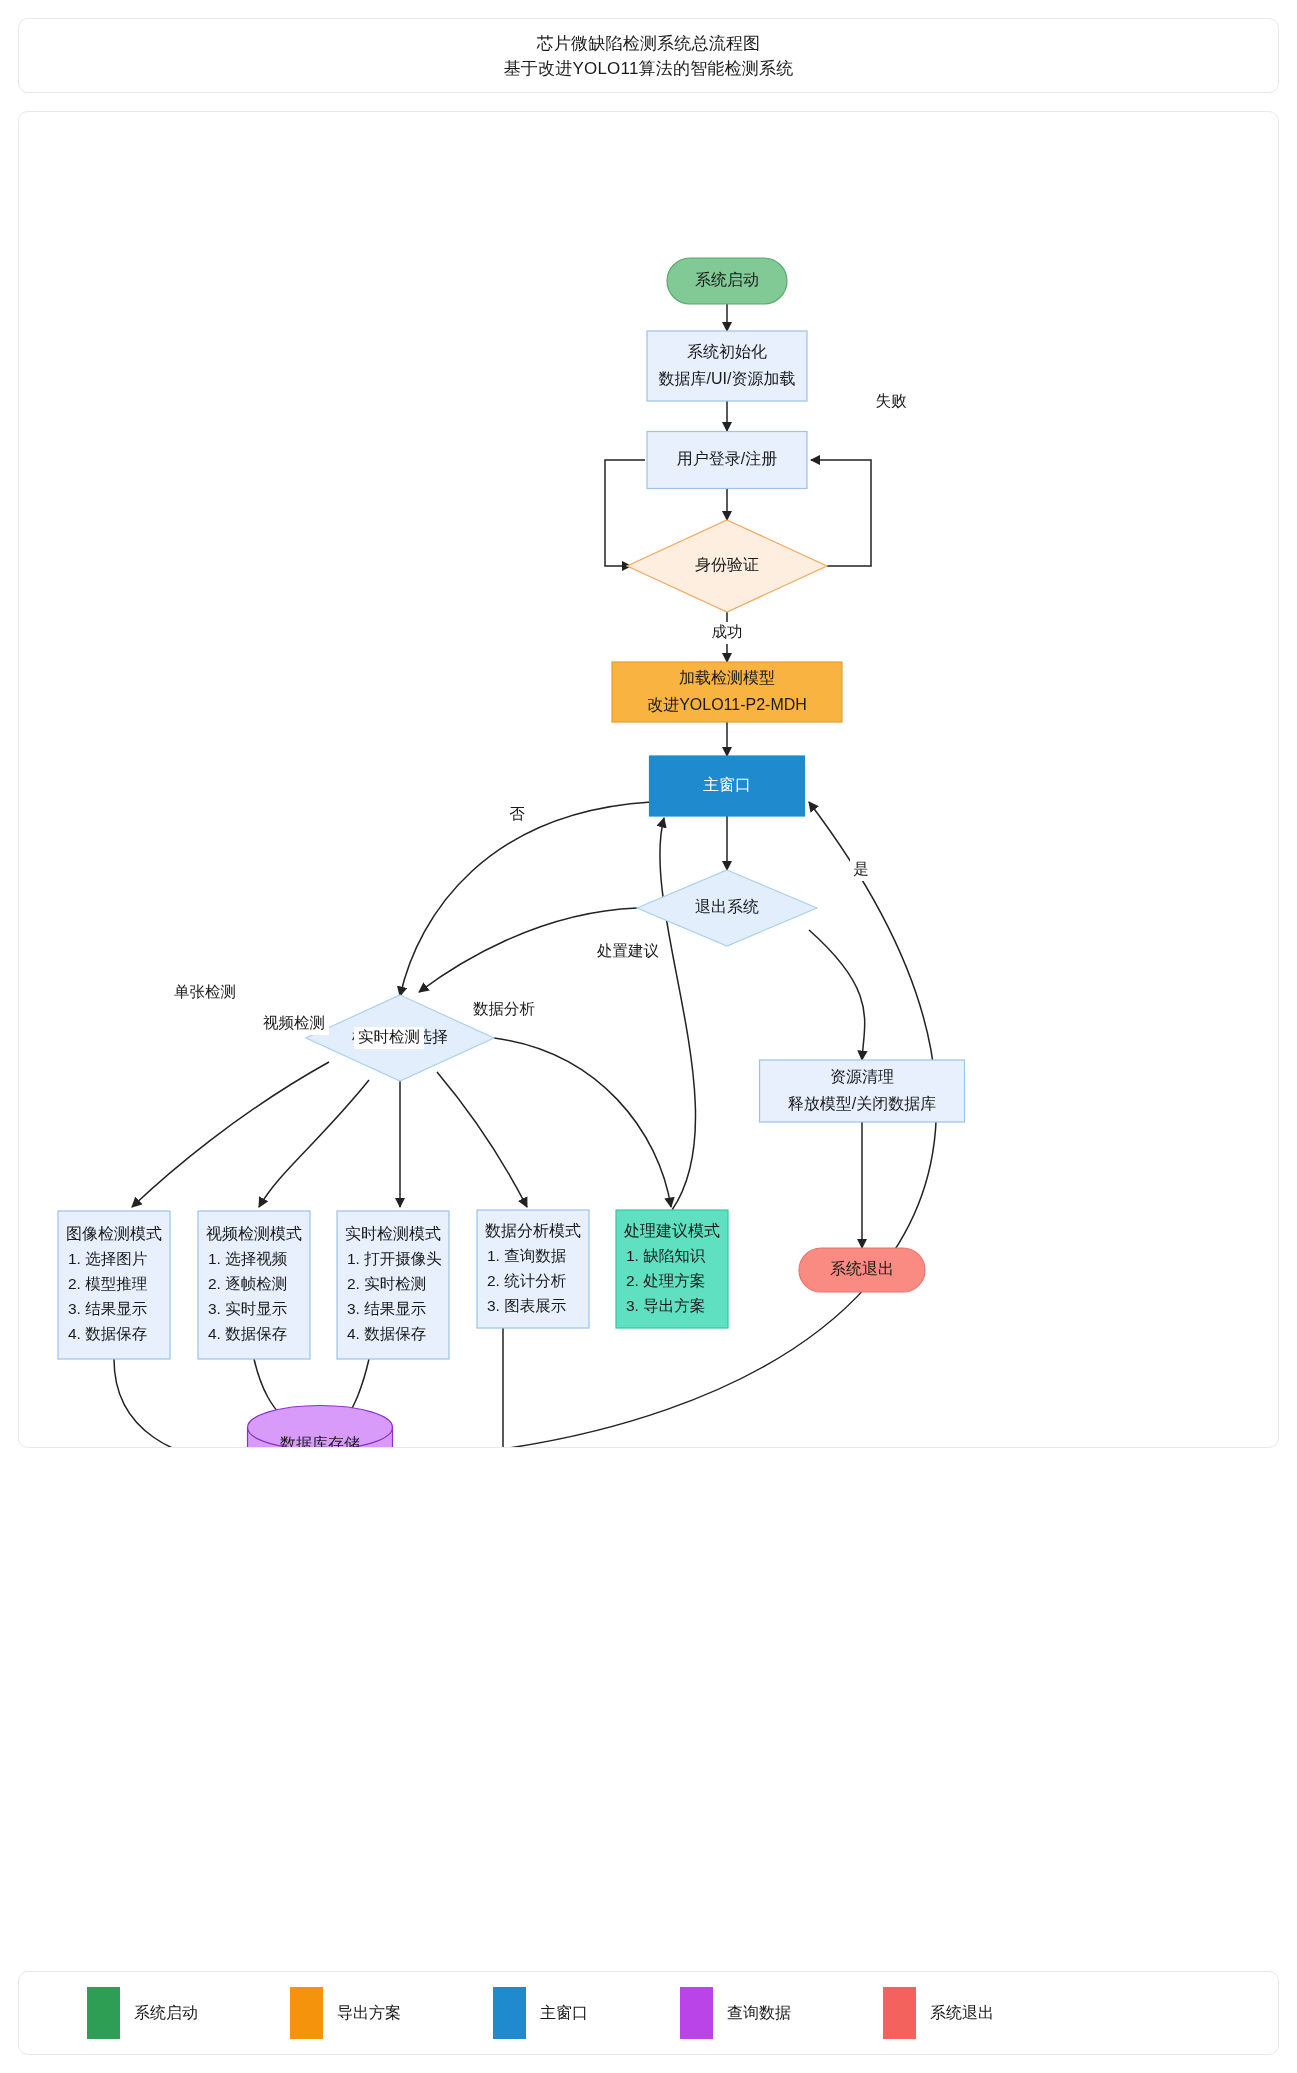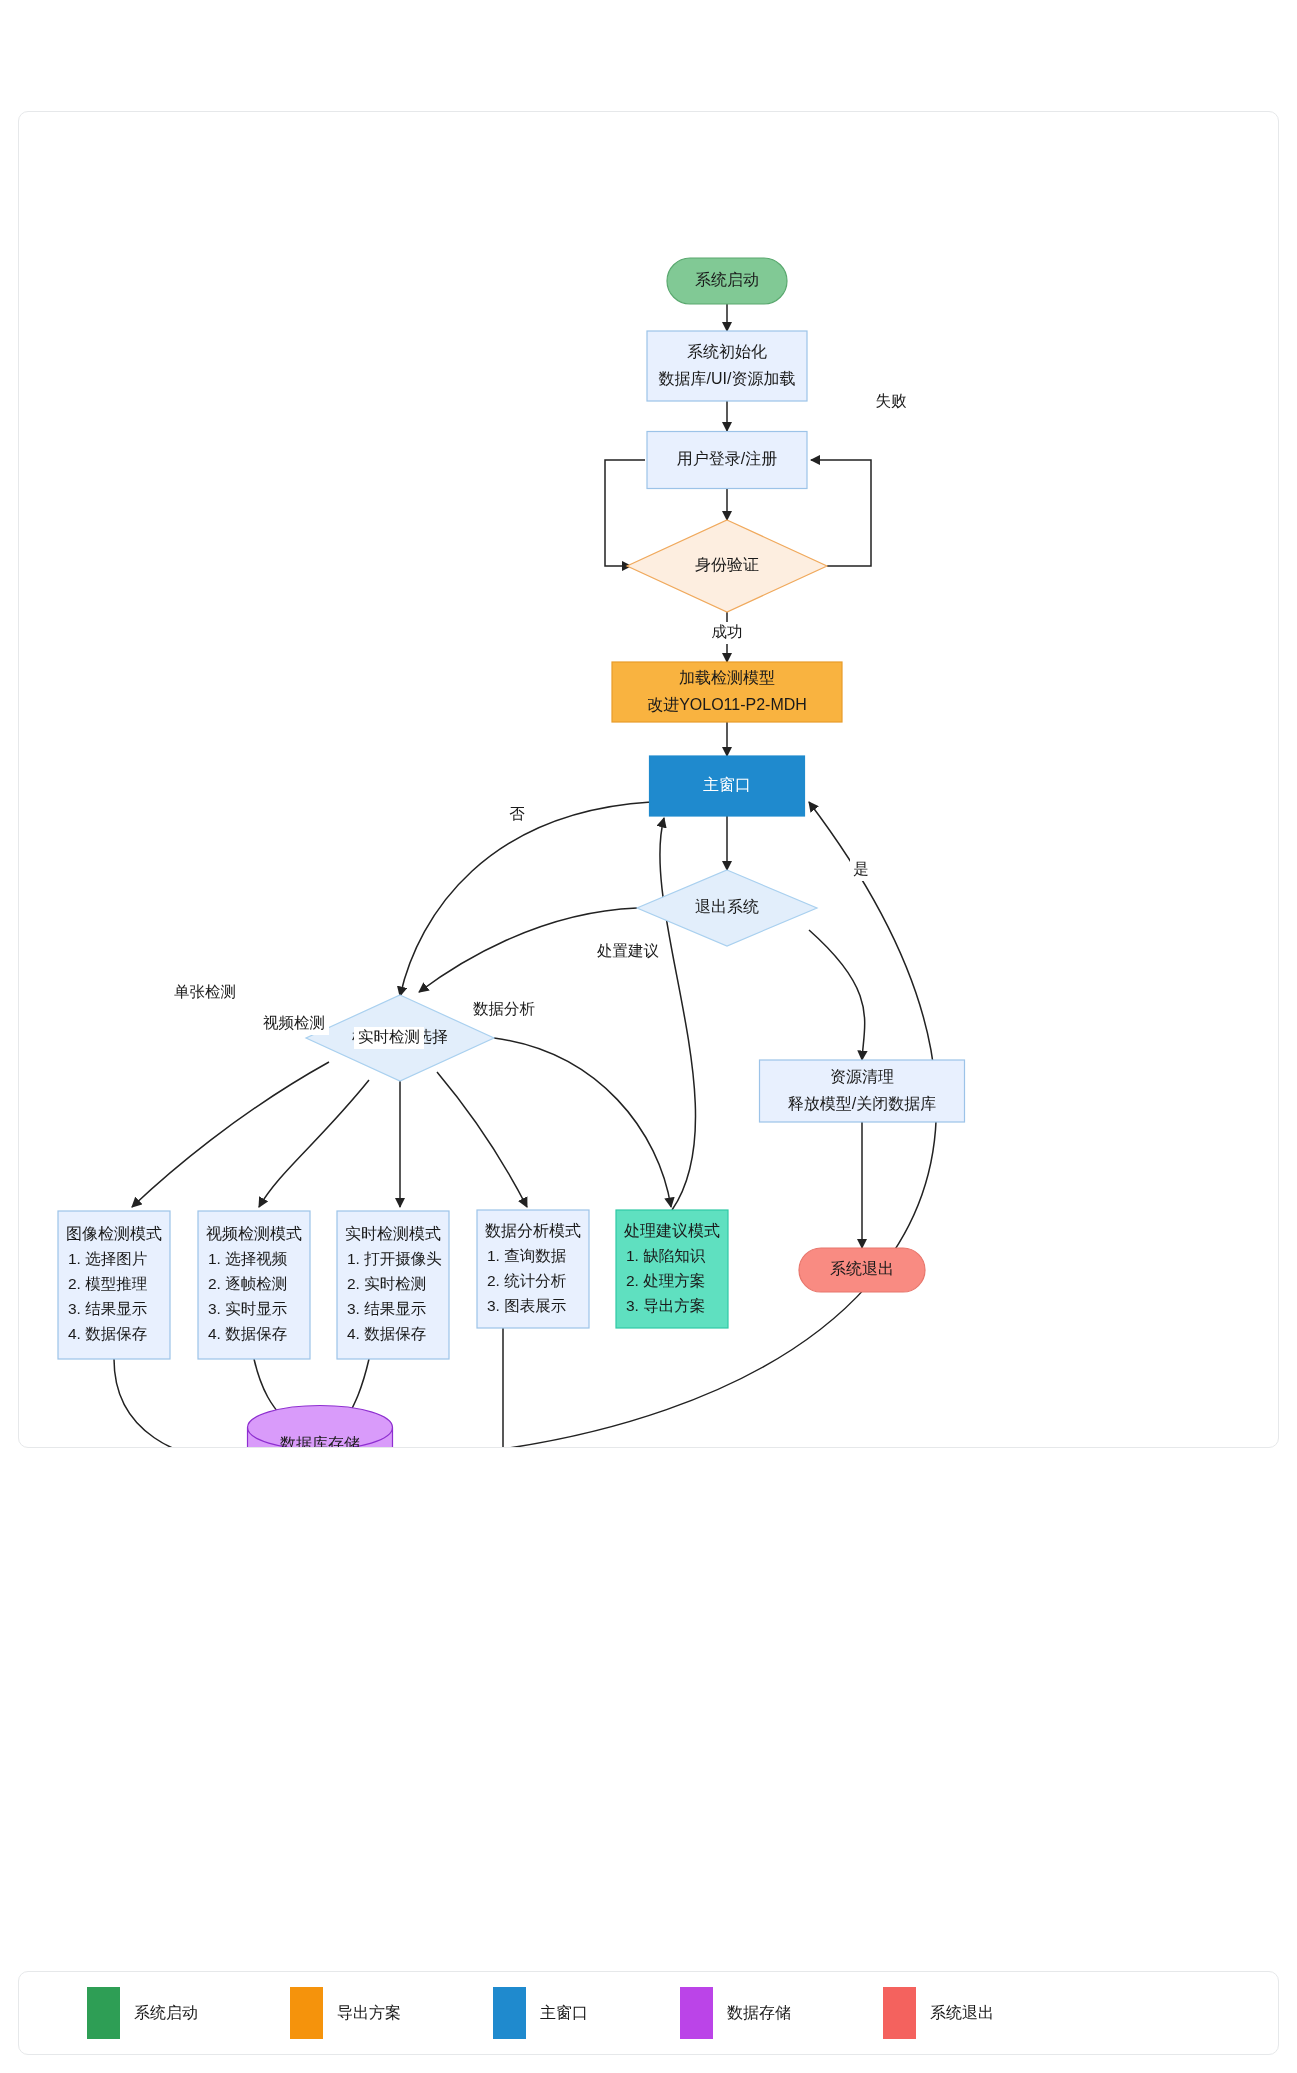--- a/index.html
+++ b/index.html
@@ -95,20 +95,24 @@
     text-anchor: start;
     dominant-baseline: middle;
   }
   .ed { fill: none; stroke: #222222; stroke-width: 1.5px; }
 </style>
 </head>
 <body>
 
 <div id="page">
 
+  <div class="panel" id="title-panel">
+    <div class="t-line">芯片微缺陷检测系统总流程图</div>
+    <div class="t-line">基于改进YOLO11算法的智能检测系统</div>
+  </div>
 
   <div class="panel" id="chart-panel">
     <svg id="flow-svg" width="1259" height="1335" viewBox="0 0 1259 1335">
       <defs>
         <marker id="arr" viewBox="0 0 10 10" refX="9" refY="5" markerWidth="7" markerHeight="7" orient="auto-start-reverse">
           <path d="M 0 0 L 10 5 L 0 10 z" fill="#222222"></path>
         </marker>
       </defs>
       <g id="edge-layer">
           <path d="M 708 192 L 708 219" class="ed" marker-end="url(#arr)"></path>
@@ -255,21 +259,21 @@
       <div class="legend-item">
         <div class="legend-swatch" style="background: rgb(245, 147, 12);"></div>
         <div class="legend-label">导出方案</div>
       </div>
       <div class="legend-item">
         <div class="legend-swatch" style="background: rgb(31, 138, 206);"></div>
         <div class="legend-label">主窗口</div>
       </div>
       <div class="legend-item">
         <div class="legend-swatch" style="background: rgb(187, 68, 232);"></div>
-        <div class="legend-label">数据存储</div>
+        <div class="legend-label">查询数据</div>
       </div>
       <div class="legend-item">
         <div class="legend-swatch" style="background: rgb(244, 98, 94);"></div>
         <div class="legend-label">系统退出</div>
       </div>
     </div>
 
 </div>
 
 </body></html>

